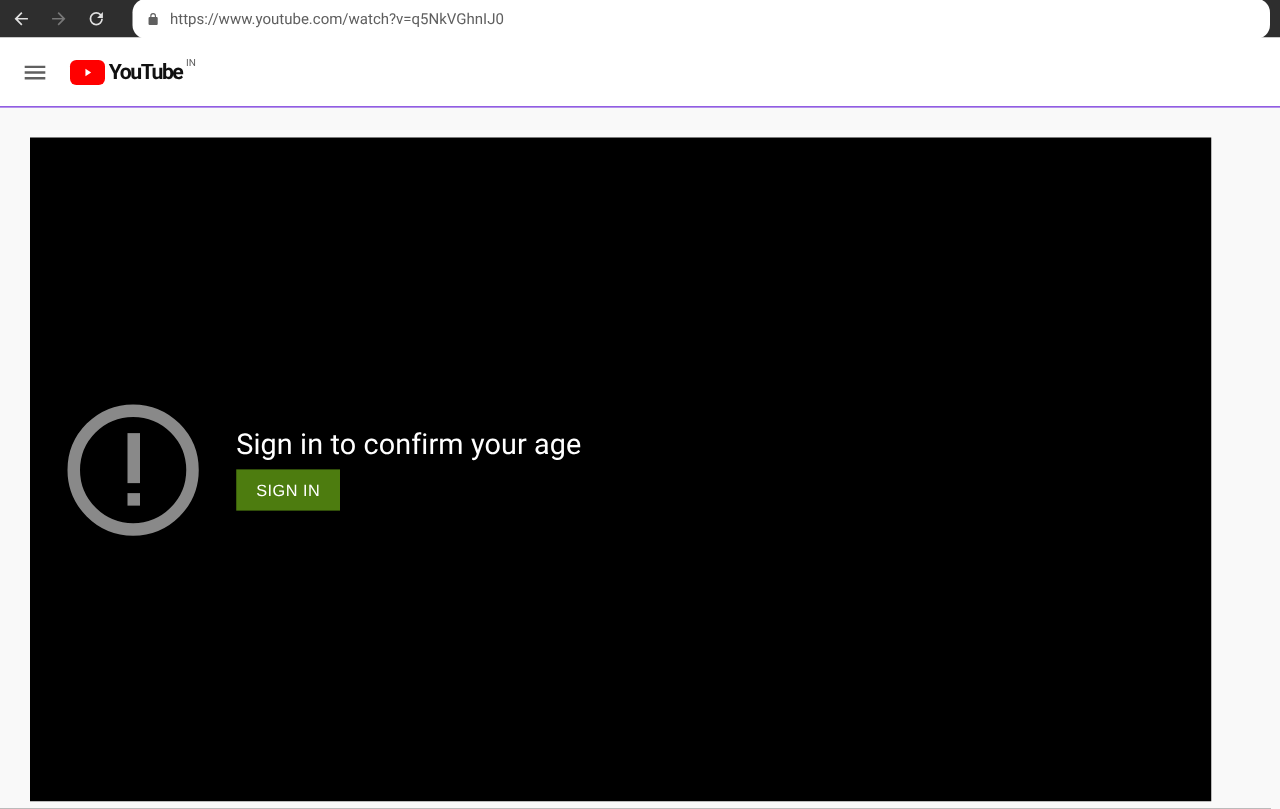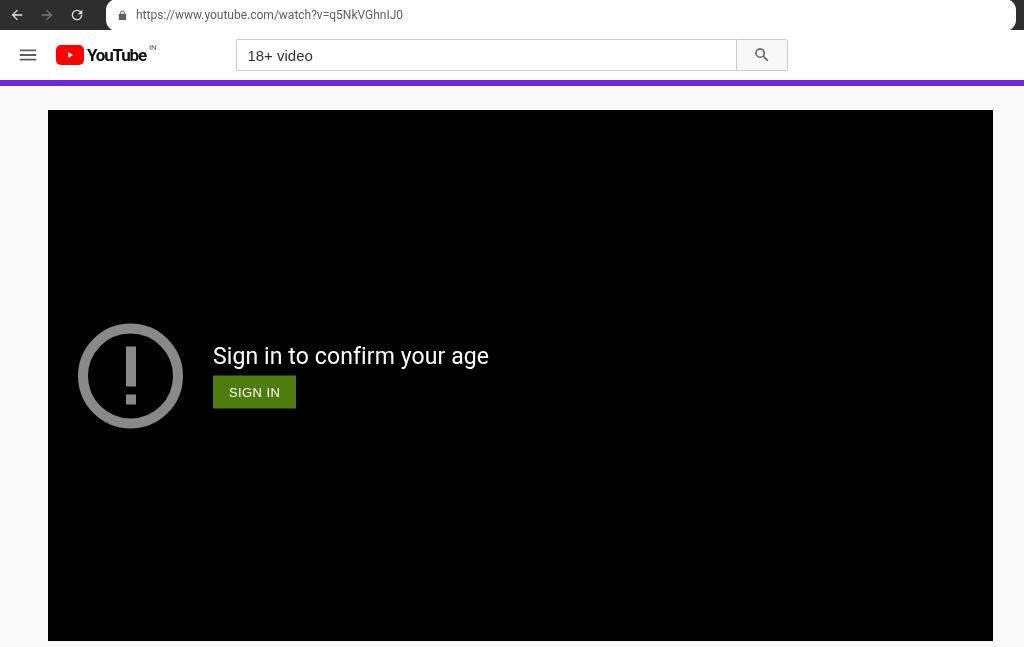--- a/index.html
+++ b/index.html
@@ -8,37 +8,37 @@
     
     .browser-bar { height: 30px; background: #2e2e2e; display: flex; align-items: center; padding: 0 8px; gap: 12px; }
     .nav-icon { width: 18px; height: 18px; display: flex; align-items: center; justify-content: center; cursor: pointer; }
     .nav-icon svg { fill: #e0e0e0; }
     .nav-forward svg { fill: #777; }
     .address-bar { flex: 1; height: 32px; background: #fff; border-radius: 11px; display: flex; align-items: center; padding: 0 10px; gap: 8px; margin-left: 8px; }
     .lock-icon { width: 12px; height: 12px; display: flex; align-items: center; justify-content: center; }
     .url-text { font-size: 12px; color: #5f5f5f; }
 
     
-    .yt-header { height: 56px; background: #fff; display: flex; align-items: center; padding: 0 16px; border-bottom: 6px solid #6d28d9; }
+    .yt-header { height: 56px; background: #fff; display: flex; align-items: center; padding: 0 16px; border-bottom: 1px solid #6d28d9; }
     .menu-btn { width: 24px; height: 24px; cursor: pointer; display: flex; align-items: center; justify-content: center; margin-right: 16px; }
     .menu-btn svg { fill: #606060; }
     .logo-wrap { display: flex; align-items: flex-start; cursor: pointer; }
     .logo-box { width: 28px; height: 20px; background: #ff0000; border-radius: 5px; display: flex; align-items: center; justify-content: center; margin-right: 2px; }
     .logo-box svg { fill: #fff; }
     .logo-text { font-weight: 700; font-size: 17px; letter-spacing: -1.2px; color: #111; margin-left: 1px; }
     .logo-country { font-size: 8px; color: #606060; margin-left: 3px; margin-top: -2px; }
     .search-wrap { display: flex; margin-left: auto; margin-right: auto; }
     .search-input { width: 500px; height: 32px; border: 1px solid #ccc; border-right: none; padding: 0 10px; font-size: 15px; color: #333; background: #fff; outline: none; border-radius: 2px 0 0 2px; }
     .search-btn { width: 52px; height: 32px; background: #f8f8f8; border: 1px solid #ccc; cursor: pointer; display: flex; align-items: center; justify-content: center; border-radius: 0 2px 2px 0; }
     .search-btn svg { fill: #555; }
     .header-spacer { width: 140px; }
 
     
     .video-section { padding: 24px 24px 0 24px; }
-    .video-player { width: 945px; height: 531px; background: #000; position: relative; margin-left: 24px; }
+    .video-player { width: 945px; height: 531px; background: #000; position: relative; }
     .age-gate { position: absolute; top: 50%; left: 0; transform: translateY(-50%); display: flex; align-items: center; padding-left: 30px; }
     .warning-badge { width: 105px; height: 105px; border: 10px solid #898989; border-radius: 50%; display: flex; align-items: center; justify-content: center; flex-direction: column; margin-right: 30px; }
     .excl-bar { width: 10px; height: 40px; background: #898989; margin-bottom: 8px; }
     .excl-dot { width: 10px; height: 10px; background: #898989; }
     .age-text { color: #fff; }
     .age-title { font-size: 23px; font-weight: 400; margin-bottom: 6px; letter-spacing: 0.1px; }
     .age-sub { font-size: 13px; color: #e6e6e6; margin-bottom: 18px; }
     .signin-btn { display: inline-block; background: #4d7c0f; color: #fff; padding: 9px 16px; font-size: 13px; font-weight: 500; letter-spacing: 0.4px; cursor: pointer; border: none; }
   </style>
 </head>
@@ -78,28 +78,20 @@
   </div>
   <div class="logo-wrap">
     <div class="logo-box">
       <svg width="10" height="10" viewBox="0 0 24 24">
           <path d="M8 5v14l11-7z"></path>
         </svg>
     </div>
     <span class="logo-text">YouTube</span>
     <span class="logo-country">IN</span>
   </div>
-  <div class="search-wrap">
-    <input class="search-input" type="text" value="18+ video" style="">
-    <button class="search-btn">
-      <svg width="18" height="18" viewBox="0 0 24 24">
-          <path d="M15.5 14h-.79l-.28-.27A6.471 6.471 0 0016 9.5 6.5 6.5 0 109.5 16c1.61 0 3.09-.59 4.23-1.57l.27.28v.79l5 4.99L20.49 19l-4.99-5zM9.5 14A4.5 4.5 0 119.5 5a4.5 4.5 0 010 9z"></path>
-        </svg>
-    </button>
-  </div>
   <div class="header-spacer"></div>
 </div>
 
 <div class="video-section">
   <div class="video-player">
     <div class="age-gate">
       <div class="warning-badge">
         <div class="excl-bar"></div>
         <div class="excl-dot"></div>
       </div>

